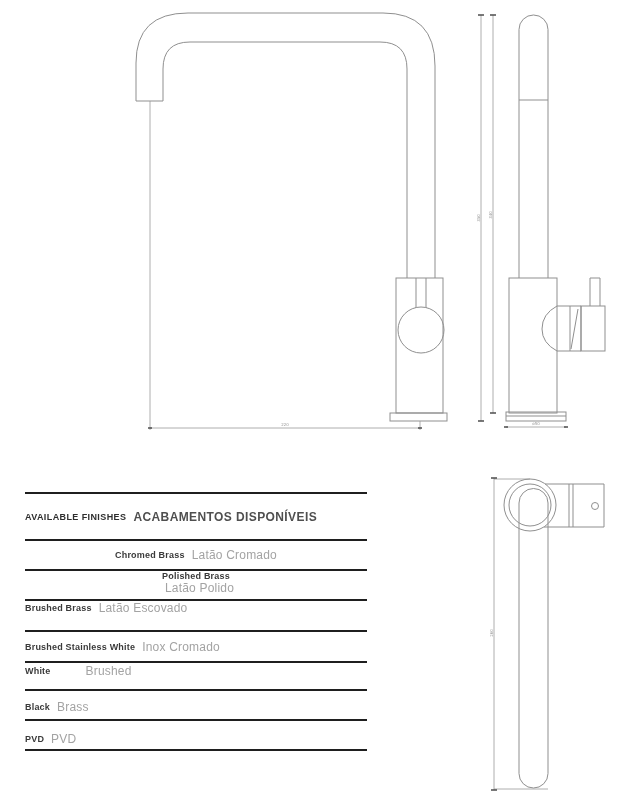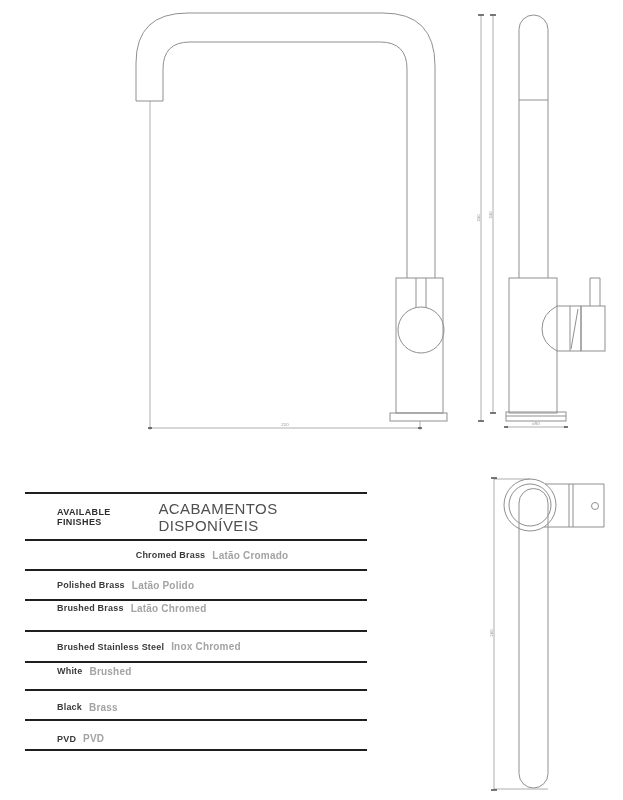--- a/index.html
+++ b/index.html
@@ -9,24 +9,24 @@
   .drawing path,.drawing rect,.drawing circle,.drawing line{
     fill:none;stroke:#8f8f8f;stroke-width:1;}
   .drawing .dim{stroke:#9a9a9a;stroke-width:0.8;}
   .drawing .tick{stroke:#4d4d4d;stroke-width:1.6;}
   .drawing text{font-family:"DejaVu Sans", sans-serif;font-size:4px;
     fill:#9a9a9a;text-anchor:middle;stroke:none;}
   
   .finishes{position:absolute;left:25px;top:492px;width:342px;height:261px;}
   .rule{position:absolute;left:0;width:342px;height:2px;background:#1f1f1f;}
   .frow{position:absolute;left:0;width:342px;display:flex;align-items:center;}
-  .frow .en{font-weight:bold;font-size:9px;color:#3a3a3a;letter-spacing:0.2px;margin-left:32px;}
-  .frow .pt{font-size:10px;color:#a3a3a3;margin-left:7px;letter-spacing:0.2px;font-weight:bold;}
+  .frow .en{font-weight:bold;font-size:9px;color:#3a3a3a;letter-spacing:0.2px;}
+  .frow .pt{font-size:12px;color:#a3a3a3;margin-left:7px;letter-spacing:0.2px;}
   .thead .en{font-size:9px;letter-spacing:0.4px;color:#2e2e2e;}
-  .thead .pt{font-size:15px;color:#4f4f4f;font-weight:normal;letter-spacing:0.4px;}
+  .thead .pt{font-size:12px;color:#4f4f4f;font-weight:bold;letter-spacing:0.4px;}
 </style>
 </head>
 <body>
 
 <svg class="drawing" style="left:125px;top:0;" width="340" height="440" viewBox="125 0 340 440">
 
   <path d="M136,101 L136,63 Q136,13 188,13 L383,13 Q435,13 435,66 L435,278"></path>
 
   <path d="M163,101 L163,69 Q163,42 190,42 L380,42 Q407,42 407,69 L407,278"></path>
 
@@ -105,33 +105,33 @@
 
   <div class="frow thead" style="top:2px;height:45px;">
     <span class="en" style="font-weight:bold;">AVAILABLE FINISHES</span>
     <span class="pt">ACABAMENTOS DISPONÍVEIS</span>
   </div>
 
   <div class="frow" style="top:49px;height:28px;justify-content:center;">
     <span class="en">Chromed Brass</span>
     <span class="pt">Latão Cromado</span>
   </div>
-  <div class="frow" style="top:79px;height:28px;">
+  <div class="frow" style="top:79px;height:28px;flex-direction:column;">
     <span class="en">Polished Brass</span>
     <span class="pt">Latão Polido</span>
   </div>
   <div class="frow" style="top:109px;height:14px;">
     <span class="en">Brushed Brass</span>
-    <span class="pt">Latão Chromed</span>
+    <span class="pt">Latão Escovado</span>
   </div>
   <div class="frow" style="top:140px;height:29px;">
-    <span class="en">Brushed Stainless Steel</span>
-    <span class="pt">Inox Chromed</span>
+    <span class="en">Brushed Stainless White</span>
+    <span class="pt">Inox Cromado</span>
   </div>
-  <div class="frow" style="top:171px;height:16px;">
+  <div class="frow" style="top:171px;height:16px;gap:28px;">
     <span class="en">White</span>
     <span class="pt">Brushed</span>
   </div>
   <div class="frow" style="top:199px;height:32px;text-align:right;">
     <span class="en">Black</span>
     <span class="pt">Brass</span>
   </div>
   <div class="frow" style="top:229px;height:35px;">
     <span class="en">PVD</span>
     <span class="pt">PVD</span>

